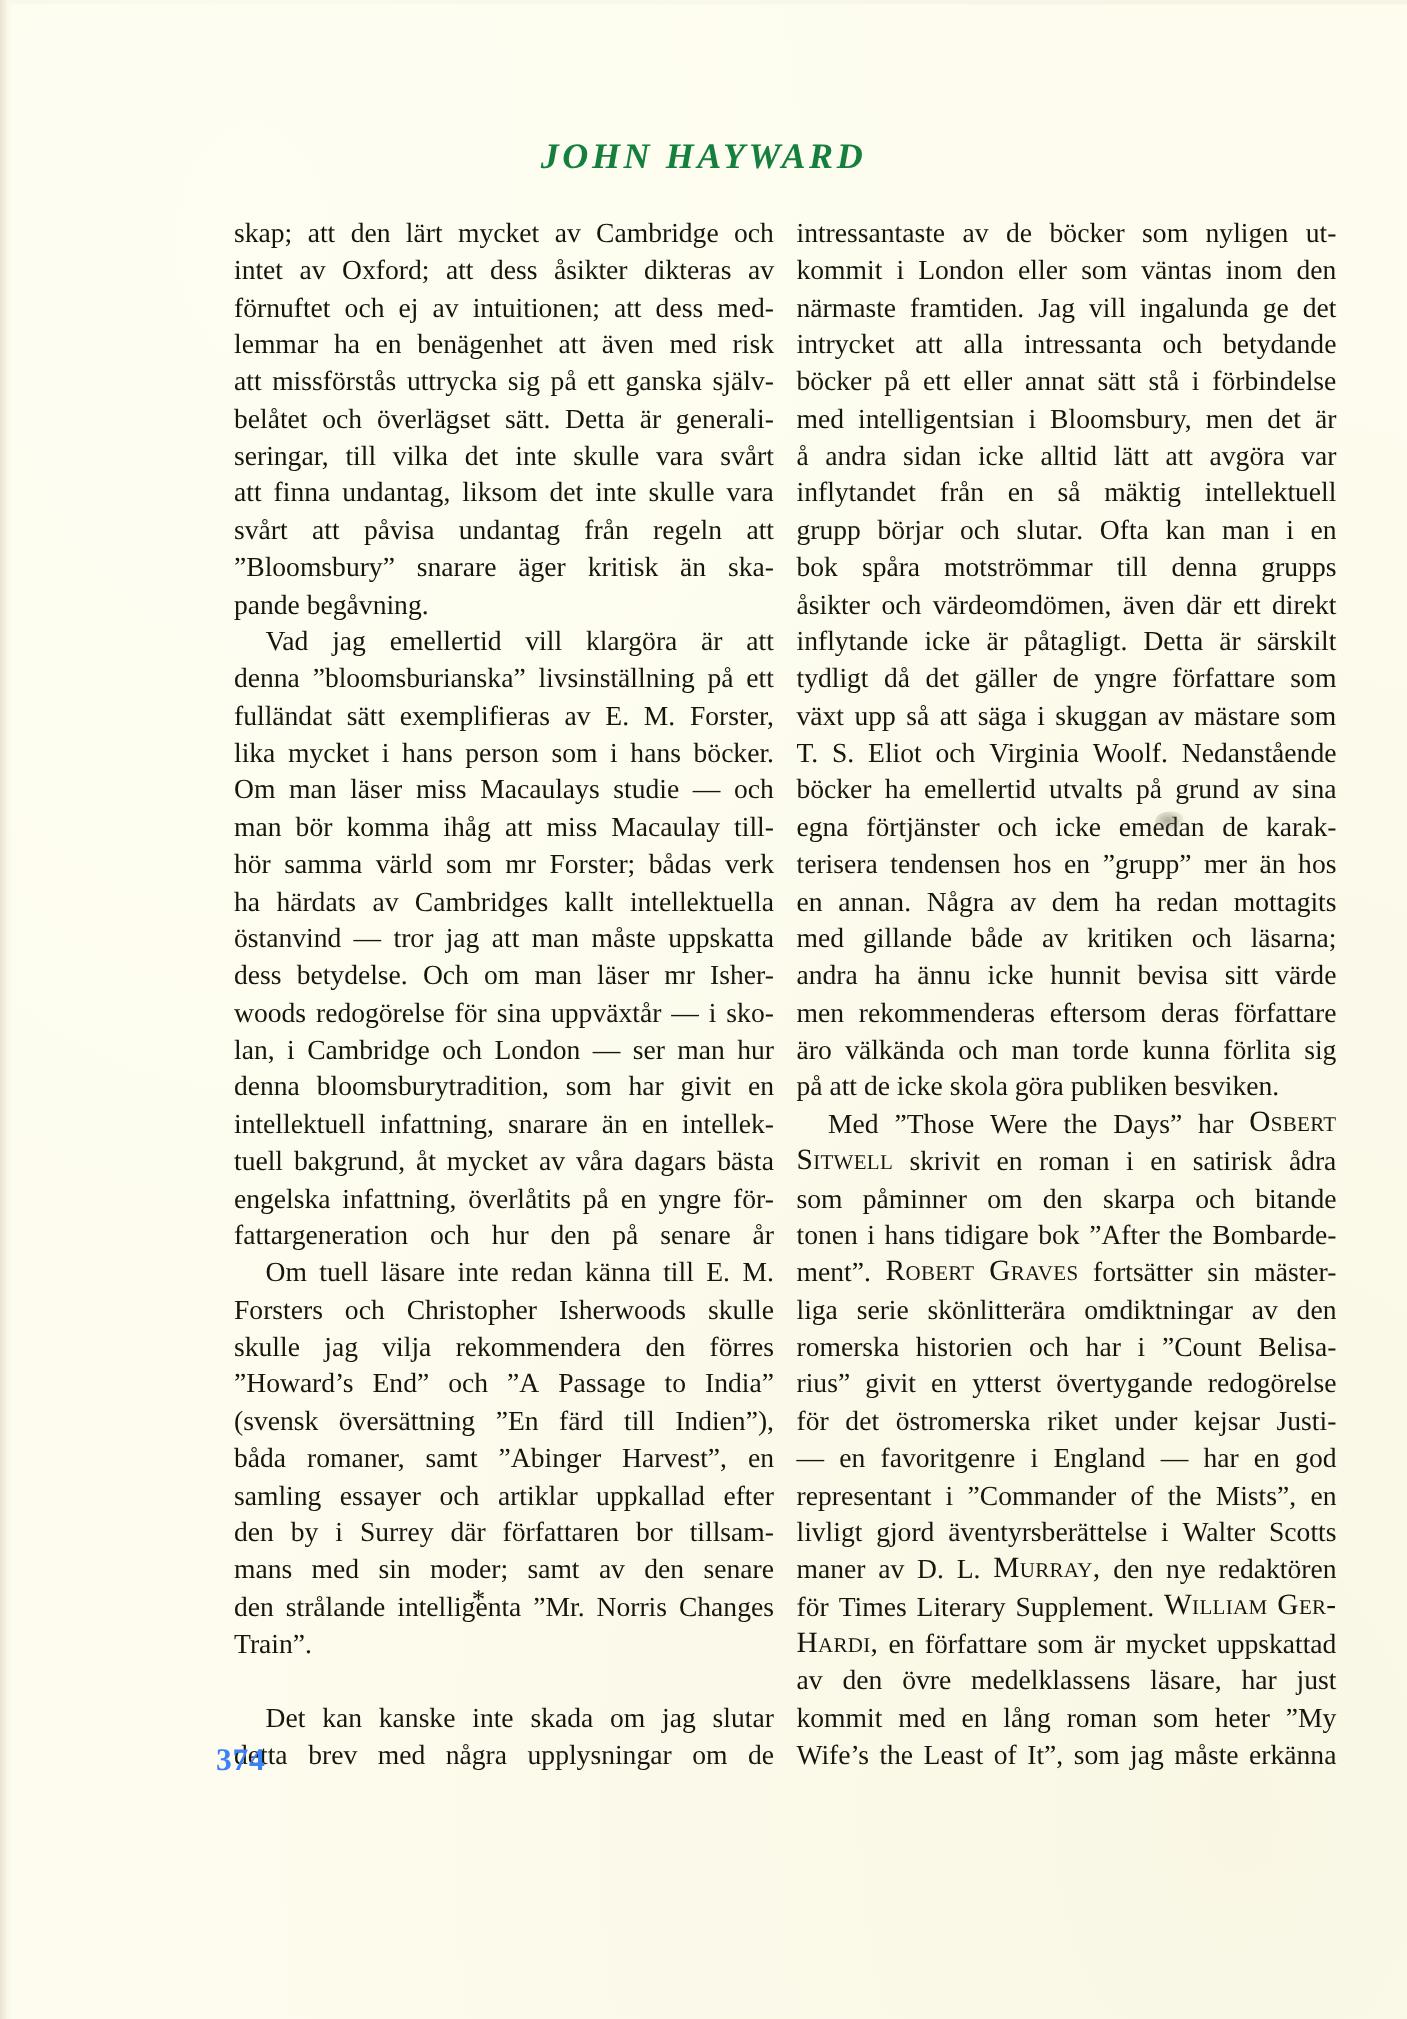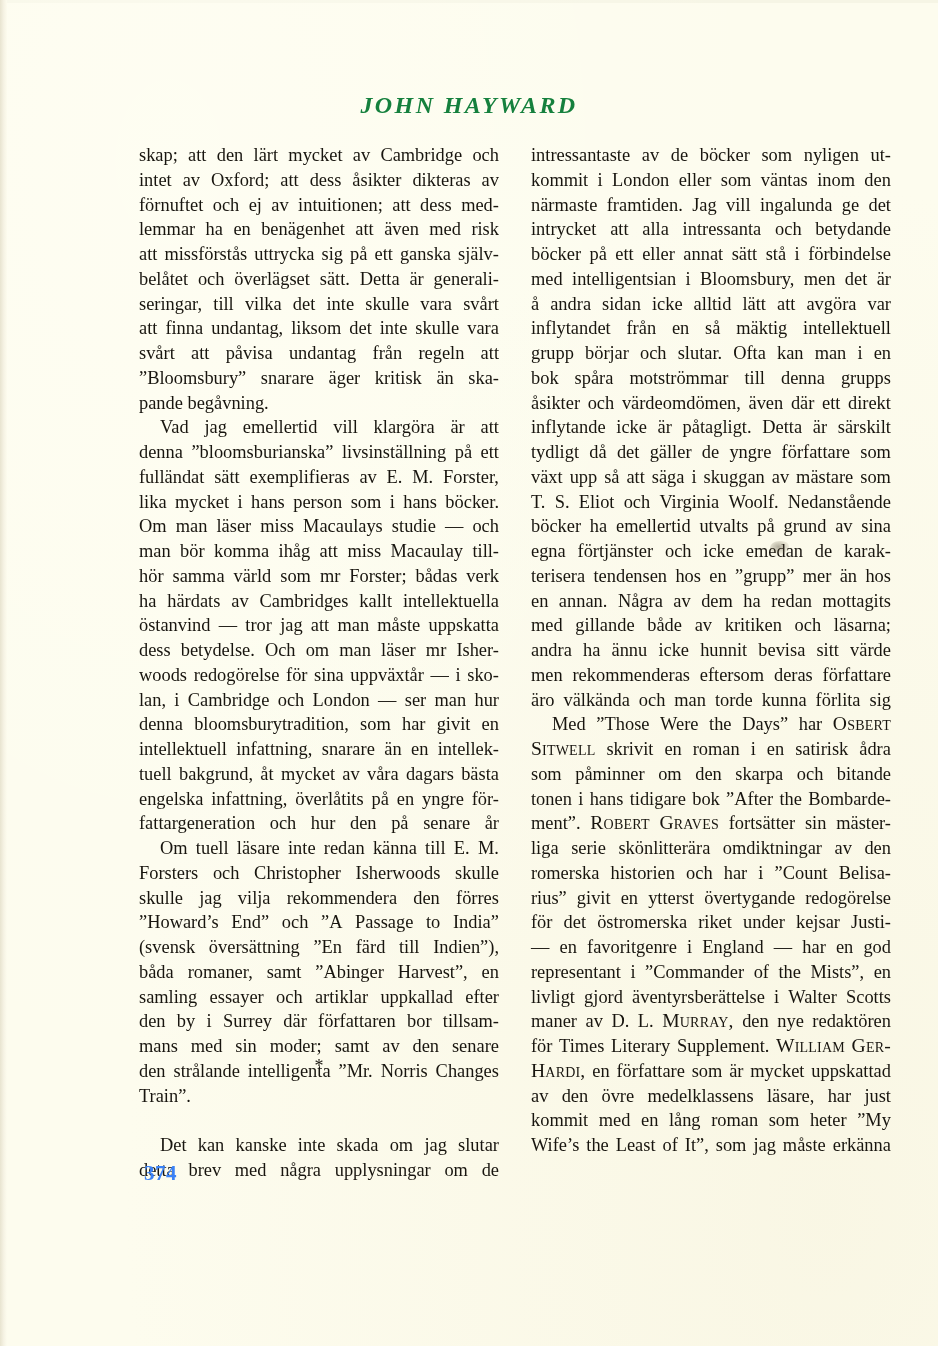--- a/index.html
+++ b/index.html
@@ -51,21 +51,21 @@
     letter-spacing: 2.4px;
     color: #15803d;
   }
 
   
   .column {
     position: absolute;
     top: 143px;
     width: 360px;
   }
-  #col-left  { left: 139px; }
+  #col-left  { left: 156px; }
   #col-right { left: 531px; }
 
   .para { margin: 0; }
 
   
   .ln {
     display: flex;
     justify-content: space-between;
     width: 100%;
     height: 24.75px;
@@ -204,20 +204,21 @@
         <div class="ln"><span class="w">växt</span><span class="w">upp</span><span class="w">så</span><span class="w">att</span><span class="w">säga</span><span class="w">i</span><span class="w">skuggan</span><span class="w">av</span><span class="w">mästare</span><span class="w">som</span></div>
         <div class="ln"><span class="w">T.</span><span class="w">S.</span><span class="w">Eliot</span><span class="w">och</span><span class="w">Virginia</span><span class="w">Woolf.</span><span class="w">Nedanstående</span></div>
         <div class="ln"><span class="w">böcker</span><span class="w">ha</span><span class="w">emellertid</span><span class="w">utvalts</span><span class="w">på</span><span class="w">grund</span><span class="w">av</span><span class="w">sina</span></div>
         <div class="ln"><span class="w">egna</span><span class="w">förtjänster</span><span class="w">och</span><span class="w">icke</span><span class="w">emedan</span><span class="w">de</span><span class="w">karak-</span></div>
         <div class="ln"><span class="w">terisera</span><span class="w">tendensen</span><span class="w">hos</span><span class="w">en</span><span class="w">”grupp”</span><span class="w">mer</span><span class="w">än</span><span class="w">hos</span></div>
         <div class="ln"><span class="w">en</span><span class="w">annan.</span><span class="w">Några</span><span class="w">av</span><span class="w">dem</span><span class="w">ha</span><span class="w">redan</span><span class="w">mottagits</span></div>
         <div class="ln"><span class="w">med</span><span class="w">gillande</span><span class="w">både</span><span class="w">av</span><span class="w">kritiken</span><span class="w">och</span><span class="w">läsarna;</span></div>
         <div class="ln"><span class="w">andra</span><span class="w">ha</span><span class="w">ännu</span><span class="w">icke</span><span class="w">hunnit</span><span class="w">bevisa</span><span class="w">sitt</span><span class="w">värde</span></div>
         <div class="ln"><span class="w">men</span><span class="w">rekommenderas</span><span class="w">eftersom</span><span class="w">deras</span><span class="w">författare</span></div>
         <div class="ln"><span class="w">äro</span><span class="w">välkända</span><span class="w">och</span><span class="w">man</span><span class="w">torde</span><span class="w">kunna</span><span class="w">förlita</span><span class="w">sig</span></div>
+        <div class="ln flush"><span class="w">på att de icke skola göra publiken besviken.</span></div>
       </div>
       <div class="para">
         <div class="ln indent"><span class="w">Med</span><span class="w">”Those</span><span class="w">Were</span><span class="w">the</span><span class="w">Days”</span><span class="w">har</span><span class="w sc">Osbert</span></div>
         <div class="ln"><span class="w sc">Sitwell</span><span class="w">skrivit</span><span class="w">en</span><span class="w">roman</span><span class="w">i</span><span class="w">en</span><span class="w">satirisk</span><span class="w">ådra</span></div>
         <div class="ln"><span class="w">som</span><span class="w">påminner</span><span class="w">om</span><span class="w">den</span><span class="w">skarpa</span><span class="w">och</span><span class="w">bitande</span></div>
         <div class="ln"><span class="w">tonen</span><span class="w">i</span><span class="w">hans</span><span class="w">tidigare</span><span class="w">bok</span><span class="w">”After</span><span class="w">the</span><span class="w">Bombarde-</span></div>
         <div class="ln"><span class="w">ment”.</span><span class="w sc">Robert</span><span class="w sc">Graves</span><span class="w">fortsätter</span><span class="w">sin</span><span class="w">mäster-</span></div>
         <div class="ln"><span class="w">liga</span><span class="w">serie</span><span class="w">skönlitterära</span><span class="w">omdiktningar</span><span class="w">av</span><span class="w">den</span></div>
         <div class="ln"><span class="w">romerska</span><span class="w">historien</span><span class="w">och</span><span class="w">har</span><span class="w">i</span><span class="w">”Count</span><span class="w">Belisa-</span></div>
         <div class="ln"><span class="w">rius”</span><span class="w">givit</span><span class="w">en</span><span class="w">ytterst</span><span class="w">övertygande</span><span class="w">redogörelse</span></div>

